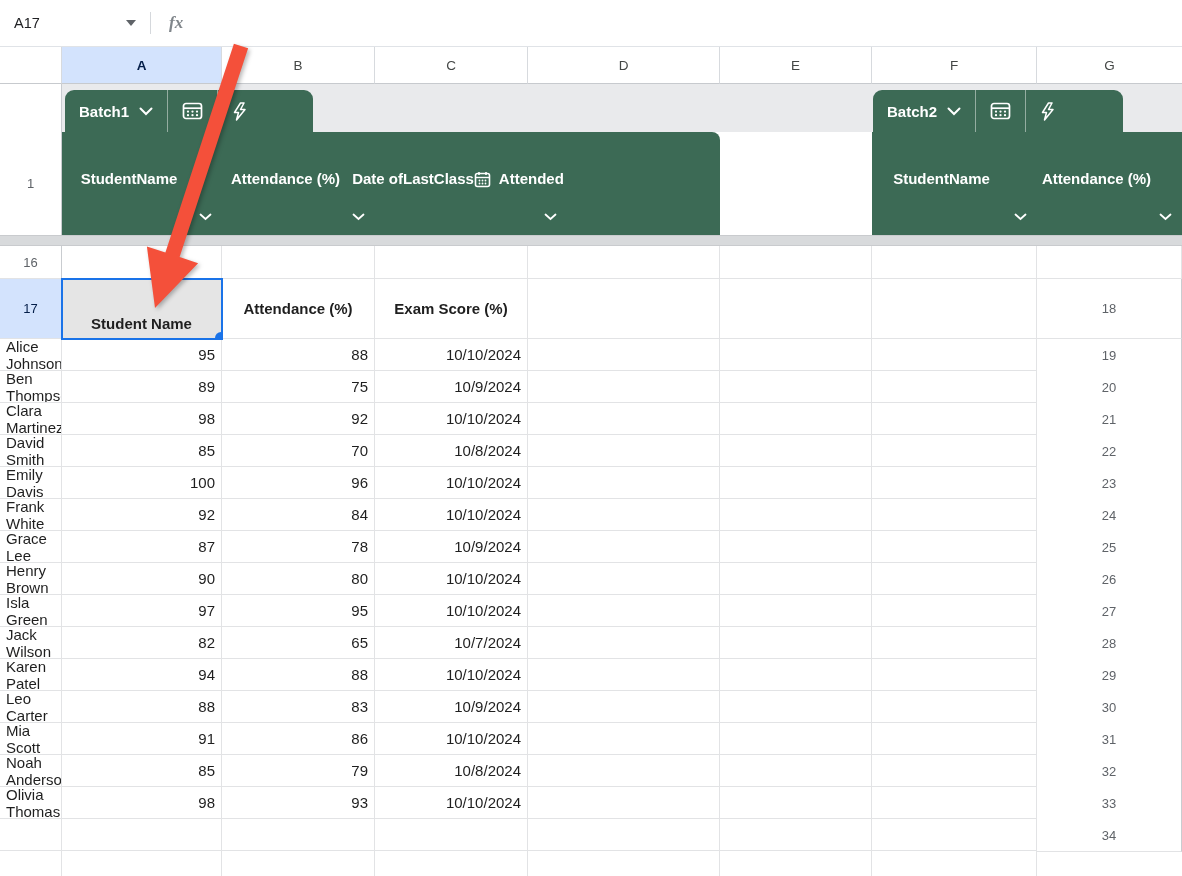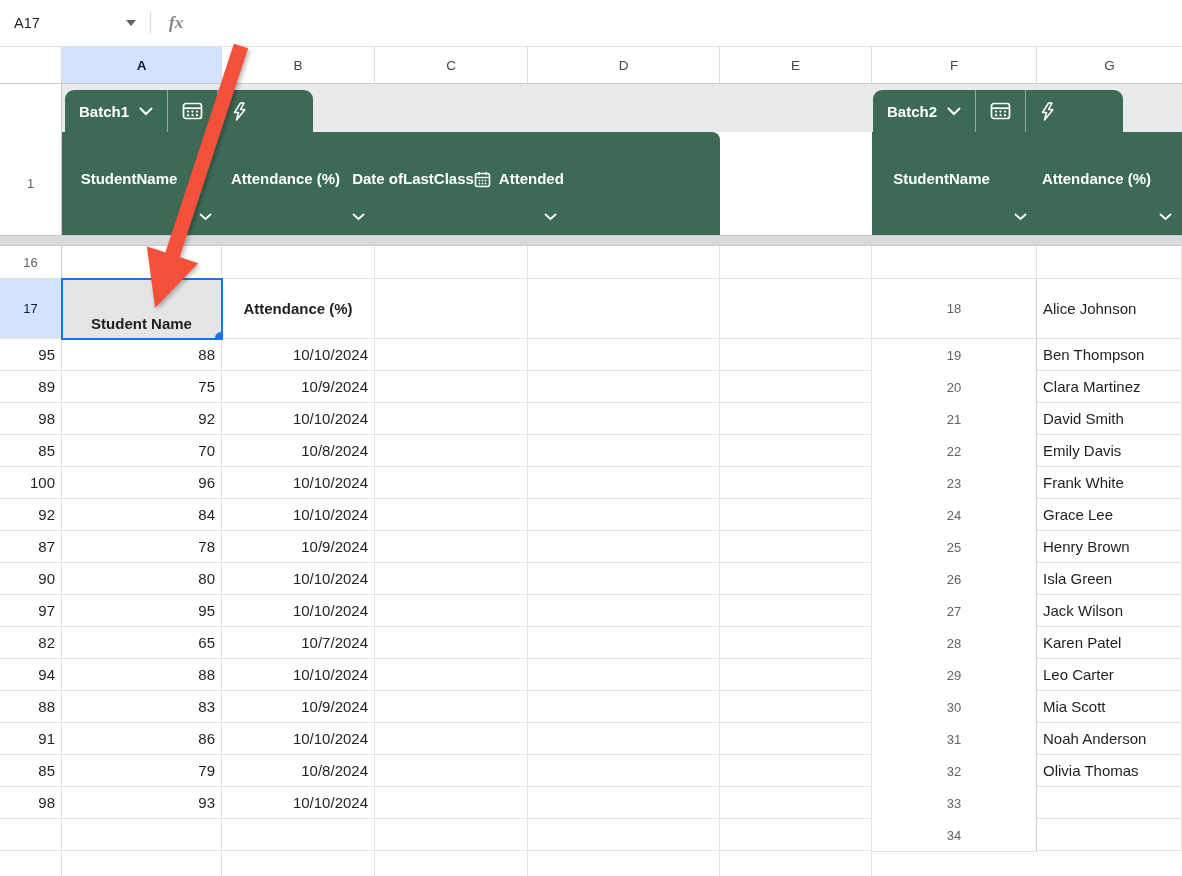--- a/index.html
+++ b/index.html
@@ -234,20 +234,21 @@
     <div class="cell"></div>
     <div class="cell"></div>
     <div class="cell"></div>
 
     <div class="cell gutter sel">17</div>
     <div class="cell sel-cell">
       <span>Student Name</span>
       <span class="fill-handle"></span>
     </div>
     <div class="cell hdr17">Attendance (%)</div>
+    <div class="cell hdr17">Exam Score (%)</div>
     <div class="cell"></div>
     <div class="cell"></div>
     <div class="cell"></div>
 
     <div style="display:contents">
       
     
         <div style="display:contents">
           <div class="cell gutter">18</div>
           <div class="cell name">Alice Johnson</div>

